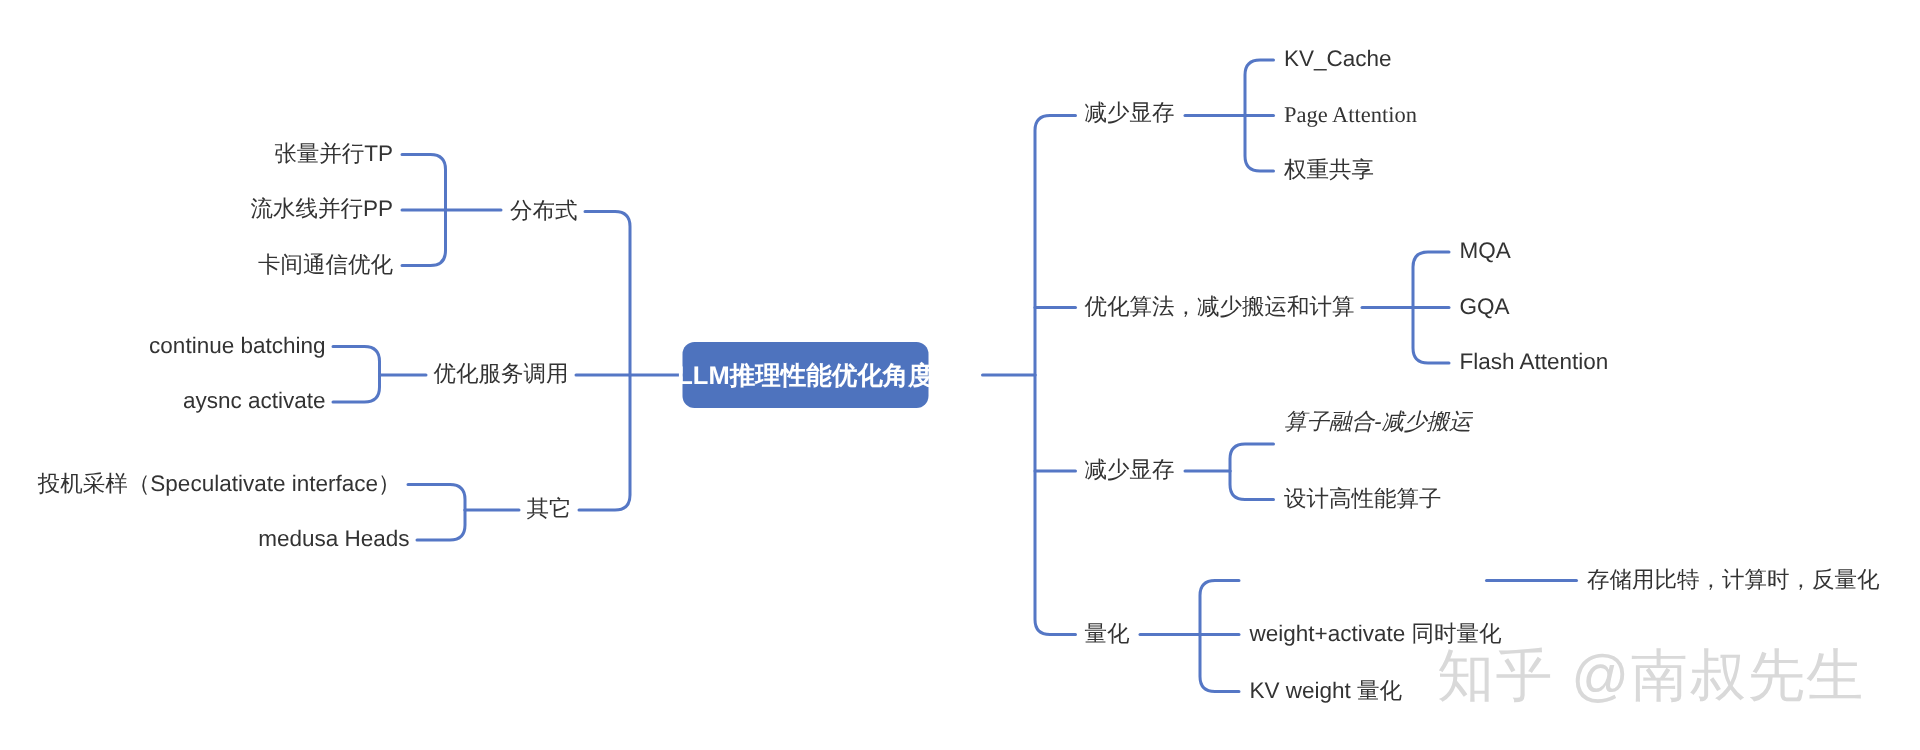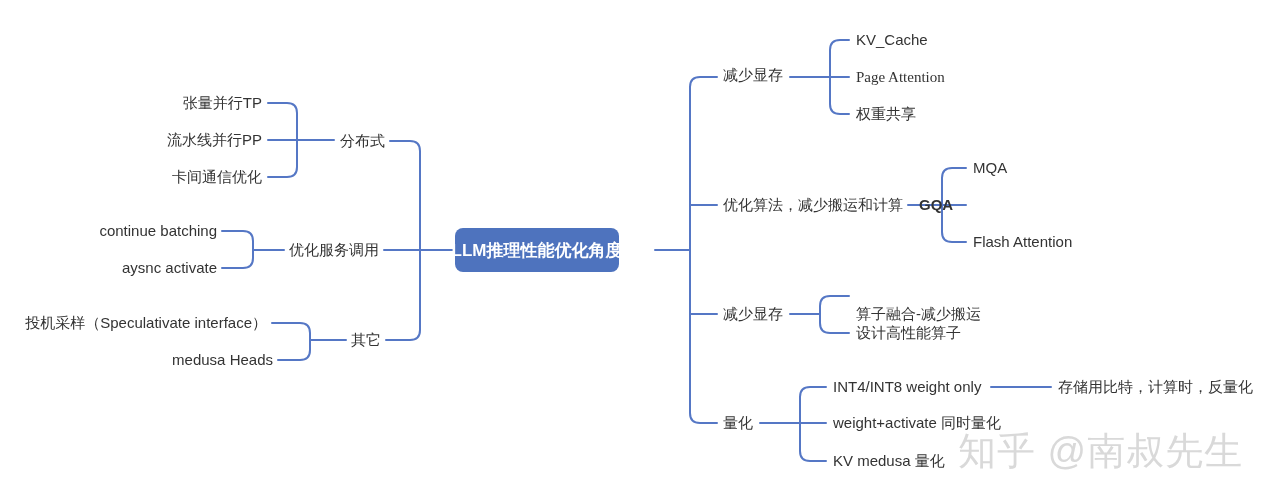--- a/index.html
+++ b/index.html
@@ -123,28 +123,27 @@
   <div class="lbl" style="right:1007px; top:350px;">medusa Heads</div>
   <div class="lbl" style="left:351px;  top:330px;">其它</div>
 
   <div class="lbl" style="left:723px; top:67px;font-family:Liberation Mono, monospace;">减少显存</div>
   <div class="lbl" style="left:856px; top:30px;">KV_Cache</div>
   <div class="lbl" style="left:856px; top:67px;font-family:Liberation Serif, serif;">Page Attention</div>
   <div class="lbl" style="left:856px; top:104px;">权重共享</div>
 
   <div class="lbl" style="left:723px; top:195px;">优化算法，减少搬运和计算</div>
   <div class="lbl" style="left:973px; top:158px;">MQA</div>
-  <div class="lbl" style="left:919px; top:195px;font-weight:bold;">GQA</div>
+  <div class="lbl" style="left:973px; top:195px;">GQA</div>
   <div class="lbl" style="left:973px; top:232px;">Flash Attention</div>
 
   <div class="lbl" style="left:723px; top:304px;">减少显存</div>
-  <div class="lbl" style="left:856px; top:304px;">算子融合-减少搬运</div>
+  <div class="lbl" style="left:856px; top:272px;font-style:italic;">算子融合-减少搬运</div>
   <div class="lbl" style="left:856px; top:323px;">设计高性能算子</div>
 
   <div class="lbl" style="left:723px; top:413px;">量化</div>
-  <div class="lbl" style="left:833px; top:377px;">INT4/INT8 weight only</div>
   <div class="lbl" style="left:833px; top:413px;">weight+activate 同时量化</div>
   <div class="lbl" style="left:1058px; top:377px;">存储用比特，计算时，反量化</div>
-  <div class="lbl" style="left:833px; top:451px;">KV medusa 量化</div>
+  <div class="lbl" style="left:833px; top:451px;">KV weight 量化</div>
 
   <div class="watermark">知乎 @南叔先生</div>
 
 </div>
 
 </body></html>

